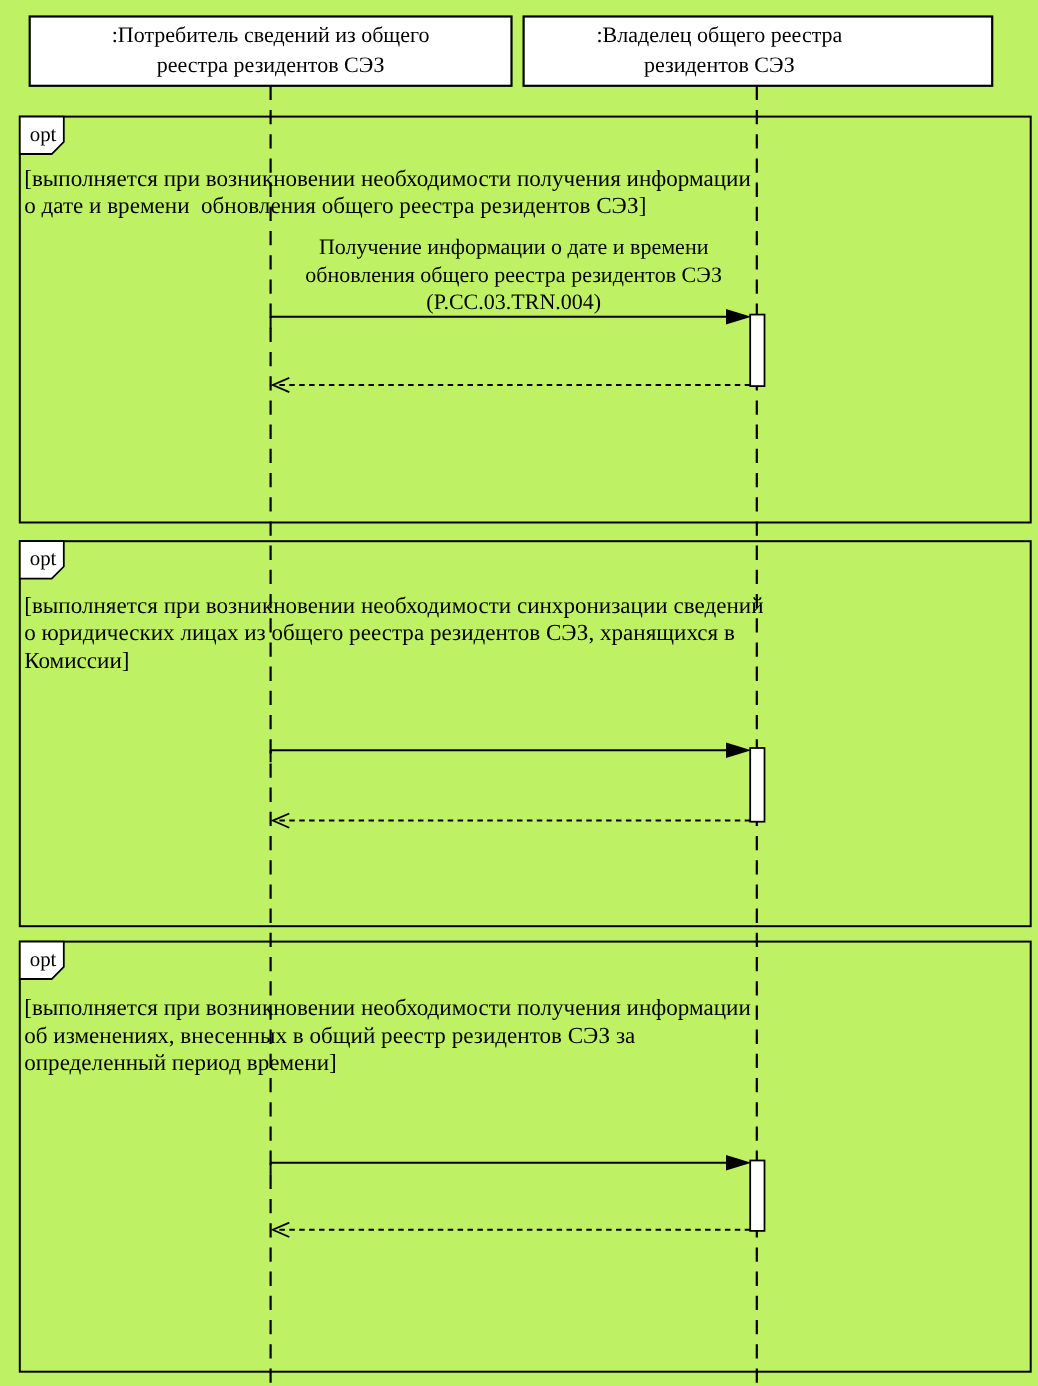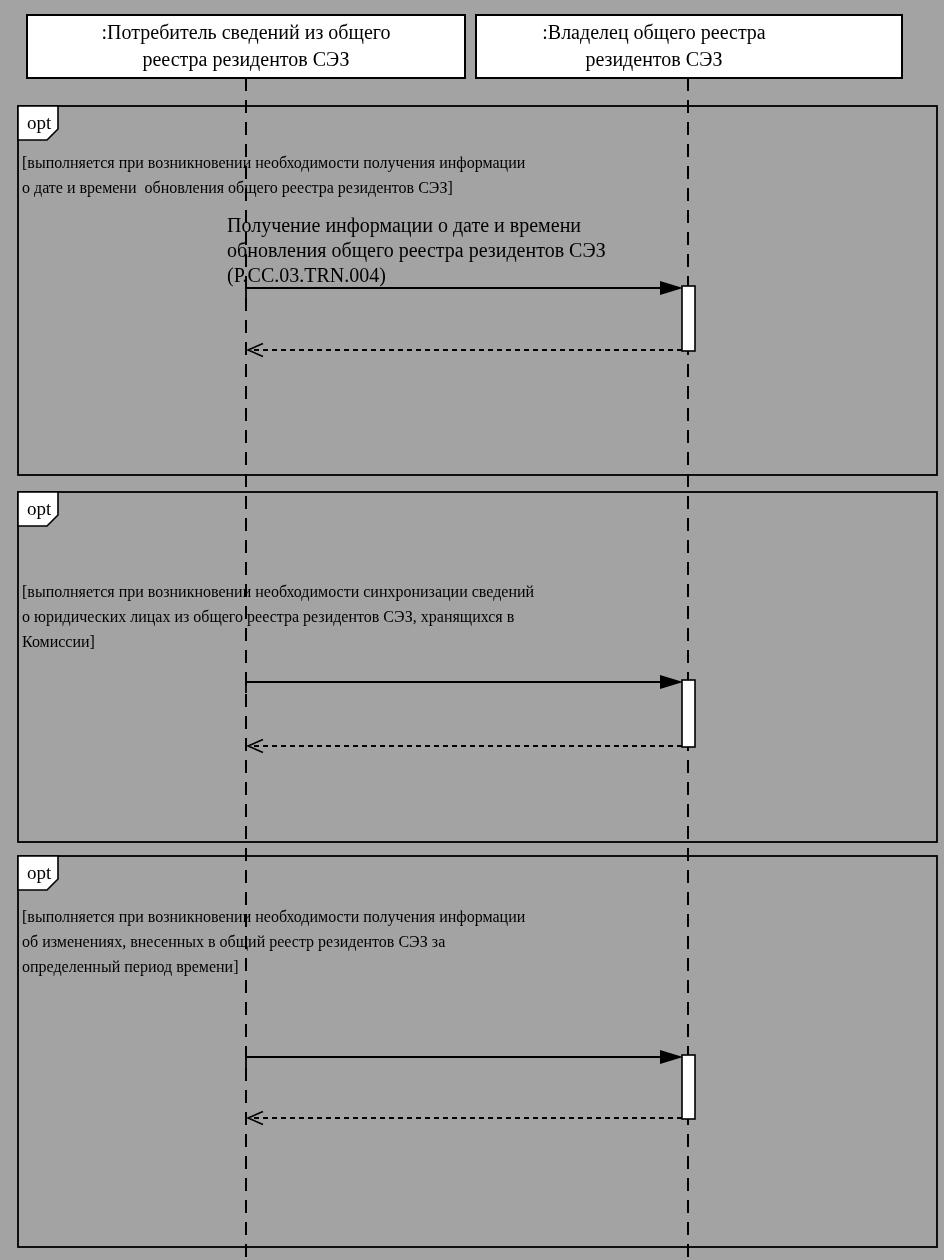--- a/index.html
+++ b/index.html
@@ -1,42 +1,43 @@
 <!DOCTYPE html>
 <html><head>
 <meta charset="utf-8">
 <style>
   html, body { margin: 0; padding: 0; background: #ffffff; }
   .canvas {
     position: relative;
     width: 944px;
     height: 1260px;
-    background: #a3a3a3;
+    background: #bef264;
     font-family: "Liberation Serif", "DejaVu Serif", serif;
     color: #000000;
     overflow: hidden;
   }
   svg.layer { position: absolute; left: 0; top: 0; }
   .txt { position: absolute; white-space: pre-wrap; }
   .actor-label {
     font-size: 20px;
     line-height: 27px;
     text-align: center;
   }
   .opt-label {
     font-size: 19px;
     line-height: 22px;
   }
   .guard {
-    font-size: 16px;
+    font-size: 21px;
     line-height: 25px;
   }
   .message {
     font-size: 20px;
     line-height: 25px;
+    text-align: center;
   }
 </style>
 </head>
 <body>
 
 <div class="canvas">
 
   <svg class="layer" width="944" height="1260" viewBox="0 0 944 1260">
 
     <line x1="246" y1="78" x2="246" y2="1258" stroke="#000" stroke-width="2" stroke-dasharray="13 9"></line>
@@ -85,21 +86,21 @@
 резидентов СЭЗ</div>
 
   <div class="txt opt-label" style="left:27px; top:112px;">opt</div>
   <div class="txt guard" style="left:22px; top:150px; width:720px;">[выполняется при возникновении необходимости получения информации
 о дате и времени  обновления общего реестра резидентов СЭЗ]</div>
   <div class="txt message" style="left:227px; top:213px; width:480px;">Получение информации о дате и времени
 обновления общего реестра резидентов СЭЗ
 (P.CC.03.TRN.004)</div>
 
   <div class="txt opt-label" style="left:27px; top:498px;">opt</div>
-  <div class="txt guard" style="left:22px; top:538px; width:720px;margin-top:41px;">[выполняется при возникновении необходимости синхронизации сведений
+  <div class="txt guard" style="left:22px; top:538px; width:720px;">[выполняется при возникновении необходимости синхронизации сведений
 о юридических лицах из общего реестра резидентов СЭЗ, хранящихся в
 Комиссии]</div>
 
   <div class="txt opt-label" style="left:27px; top:862px;">opt</div>
   <div class="txt guard" style="left:22px; top:904px; width:720px;">[выполняется при возникновении необходимости получения информации
 об изменениях, внесенных в общий реестр резидентов СЭЗ за
 определенный период времени]</div>
 
 </div>
 

